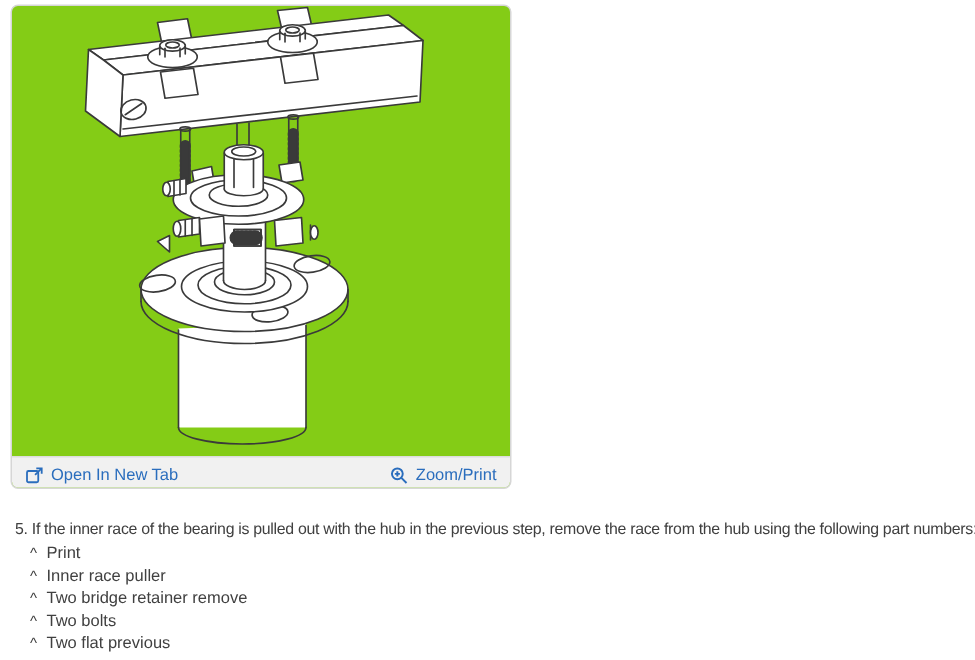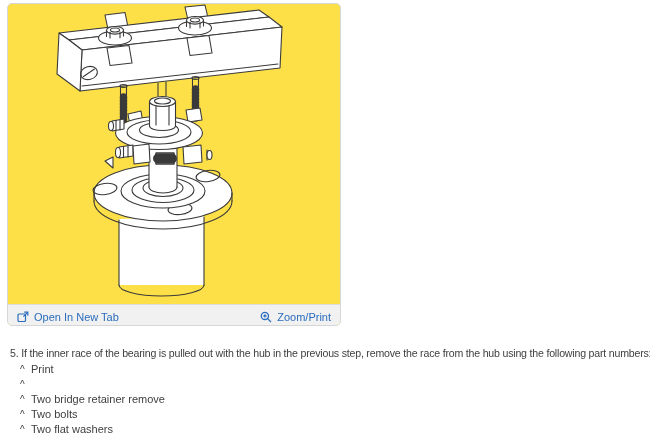--- a/index.html
+++ b/index.html
@@ -9,21 +9,21 @@
     font-family:"Liberation Sans", sans-serif;
     overflow:hidden;
   }
 
   
   .image-panel {
     position:absolute; left:7px; top:3px;
     width:334px; height:323px;
     box-sizing:border-box;
     border:1px solid #d6d6d6; border-radius:5px;
-    background:#fde047;
+    background:#84cc16;
     display:flex; flex-direction:column;
     overflow:hidden;
   }
   .drawing-area { flex:1 1 auto; }
   .drawing-area svg { display:block; }
 
   .panel-footer {
     height:23px; flex:0 0 23px;
     background:#f1f1f1;
     border-top:1px solid #dddddd;
@@ -214,27 +214,28 @@
 
 <div class="instructions">
   <div class="step">5. If the inner race of the bearing is pulled out with the hub in the previous step, remove the race from the hub using the following part numbers:</div>
   <ul class="parts">
     <li>
       <span class="bullet">^</span>
       <span>Print</span>
     </li>
     <li>
       <span class="bullet">^</span>
+      <span>Inner race puller</span>
     </li>
     <li>
       <span class="bullet">^</span>
       <span>Two bridge retainer remove</span>
     </li>
     <li>
       <span class="bullet">^</span>
       <span>Two bolts</span>
     </li>
     <li>
       <span class="bullet">^</span>
-      <span>Two flat washers</span>
+      <span>Two flat previous</span>
     </li>
   </ul>
 </div>
 
 </body></html>

